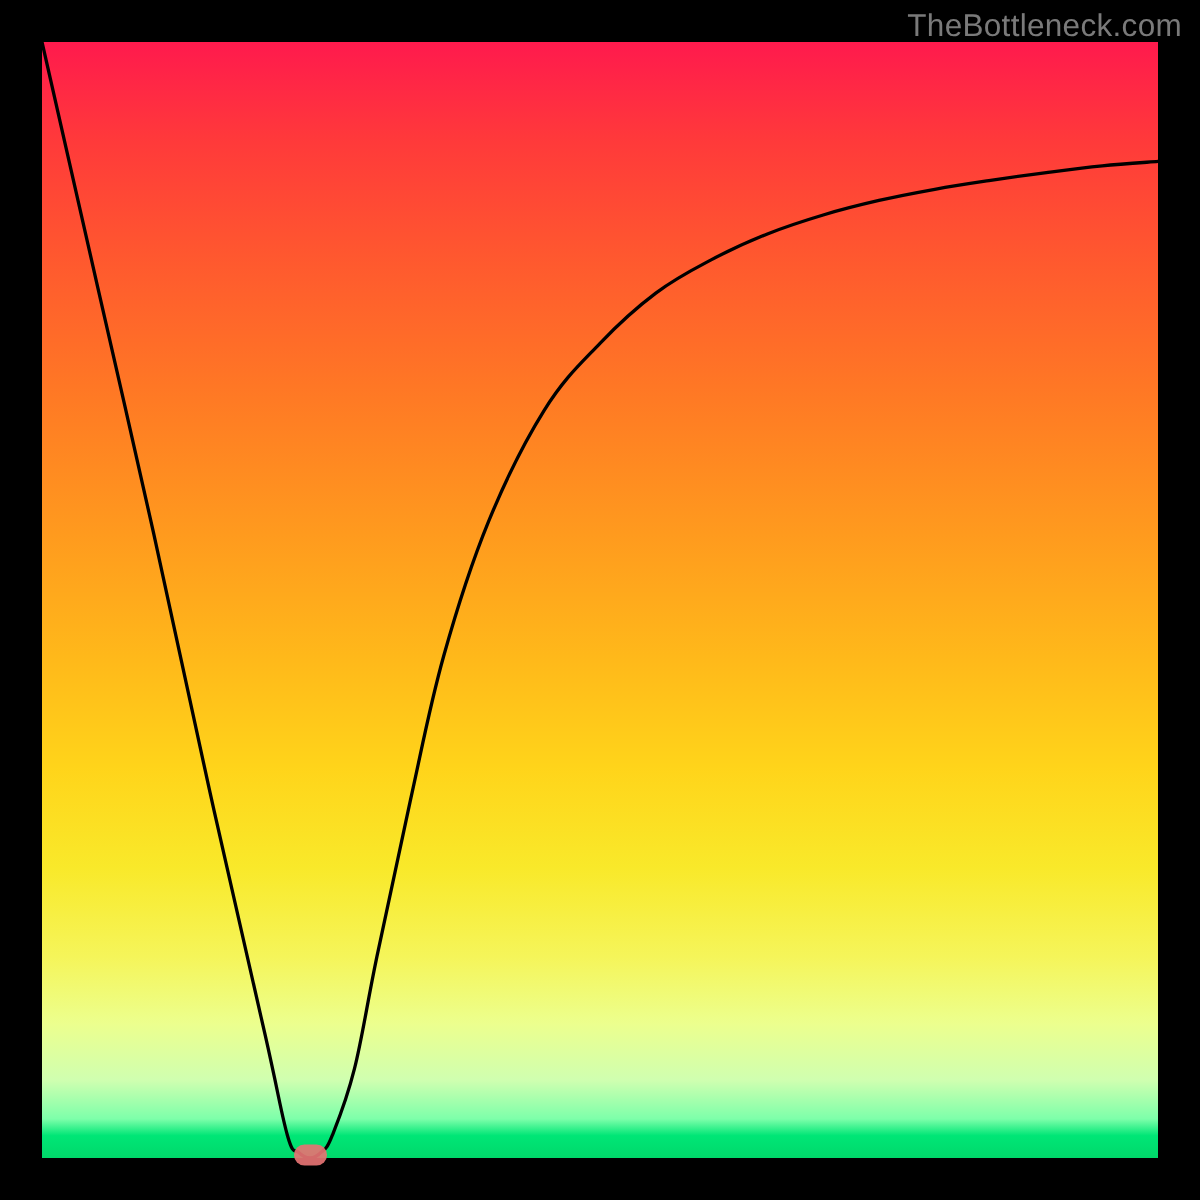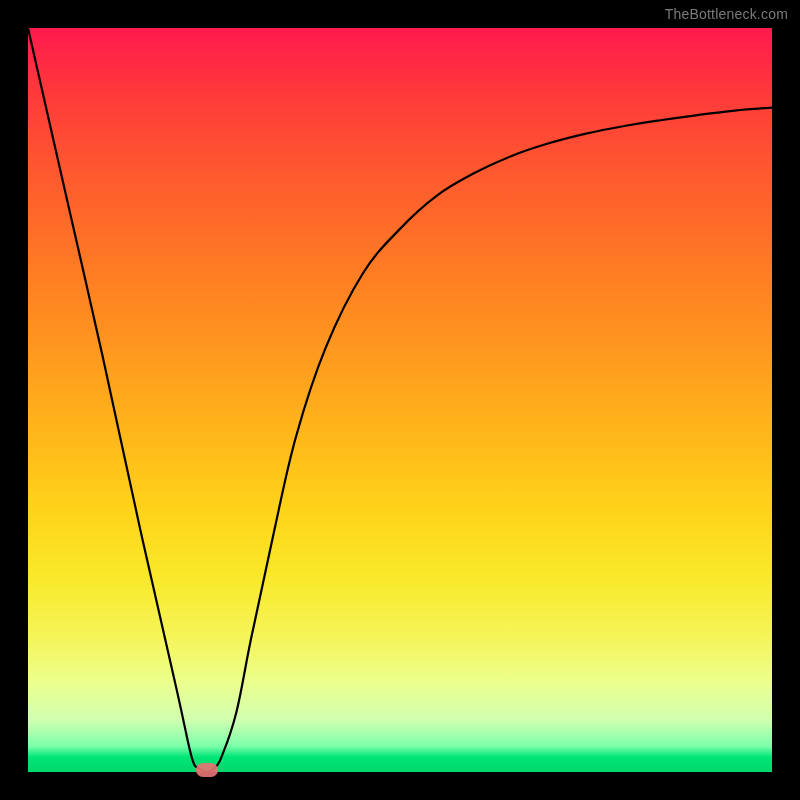--- a/index.html
+++ b/index.html
@@ -58,21 +58,21 @@
     border-radius: 7px;
     background: #e57373;
     opacity: 0.92;
     transform: translate(-50%, -50%);
   }
   .watermark {
     position: absolute;
     top: 6px;
     right: 12px;
     color: #7a7a7a;
-    font-size: 14px;
+    font-size: 21px;
     font-weight: 500;
     letter-spacing: 0.2px;
     user-select: none;
     text-align: center;
   }
 </style>
 </head>
 <body>
 
 <div class="frame">

